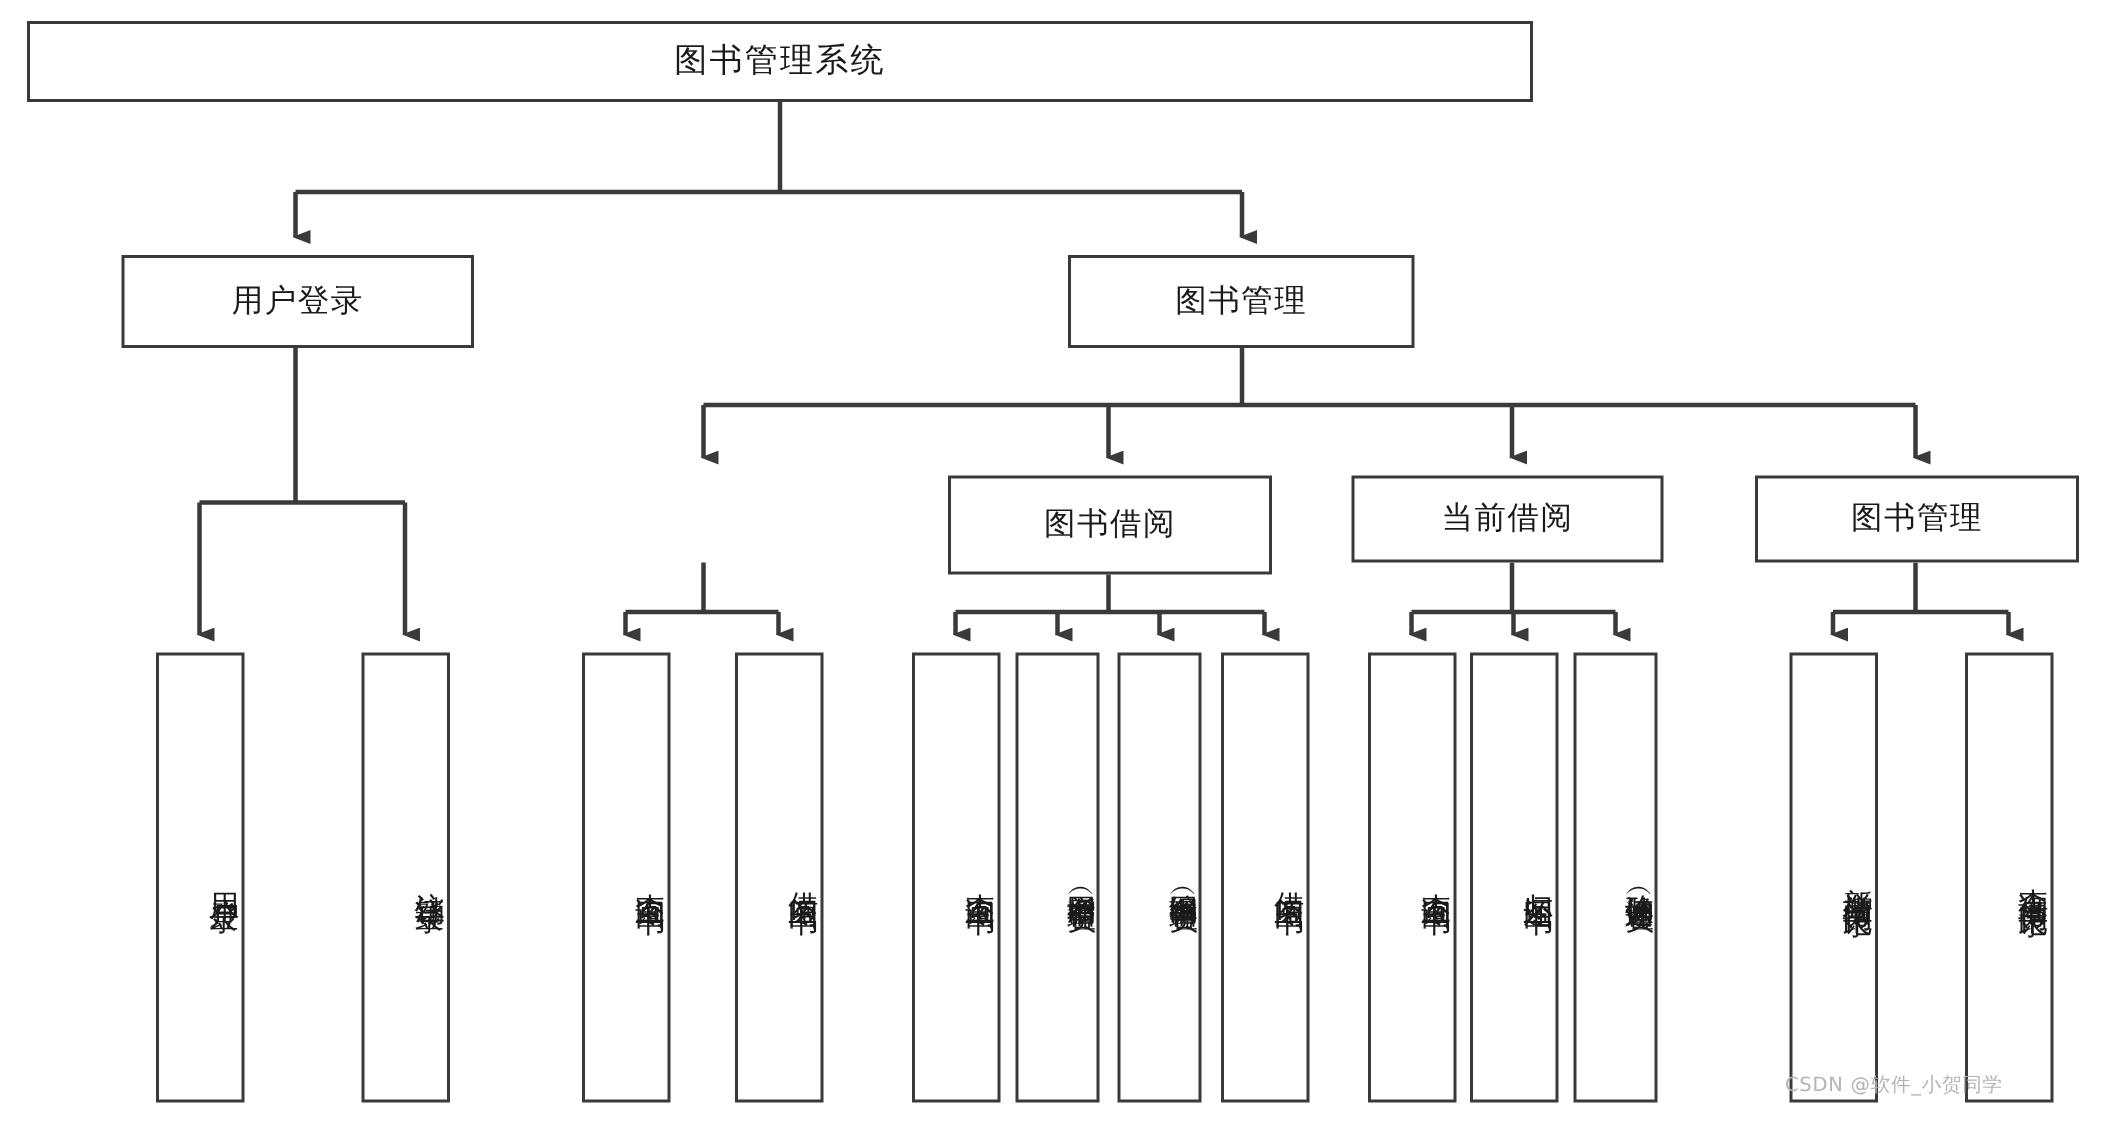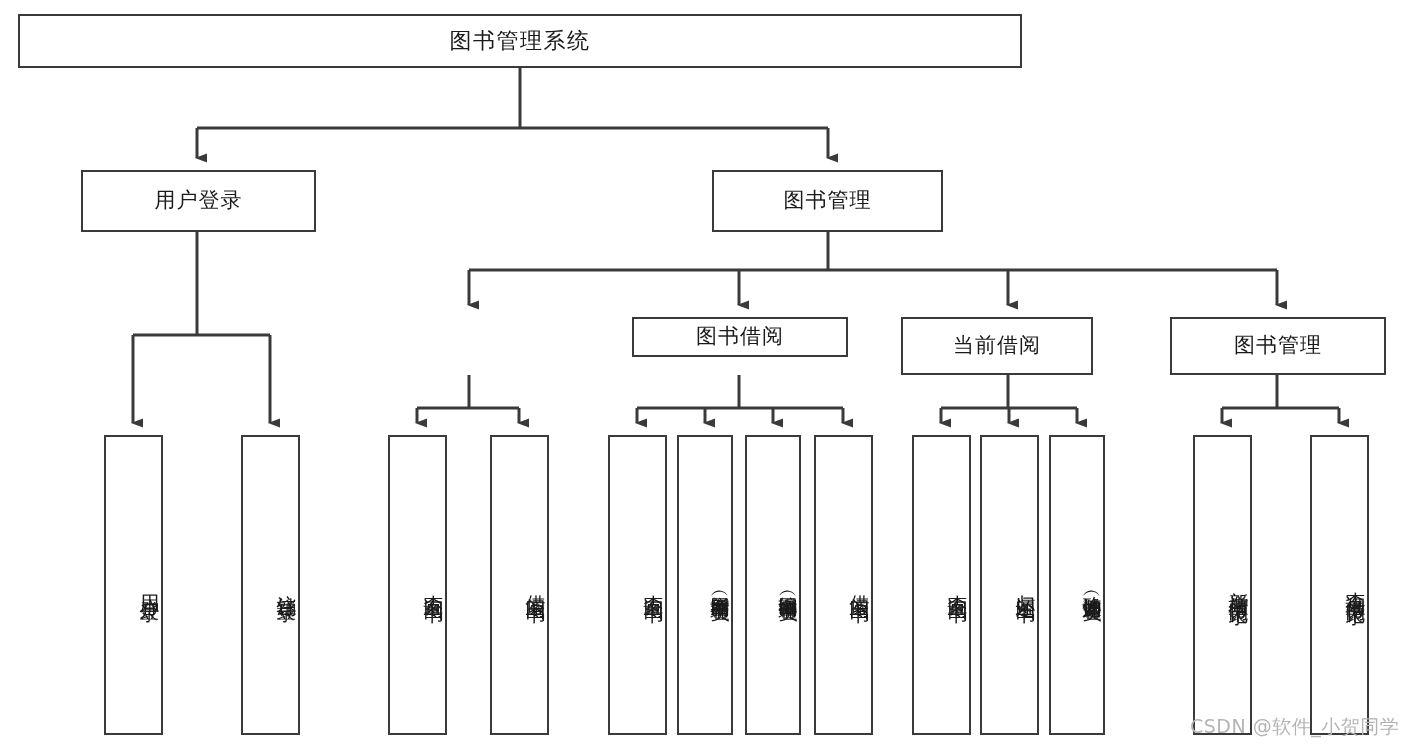--- a/index.html
+++ b/index.html
@@ -56,21 +56,21 @@
     align-items: flex-start;
     justify-content: center;
     text-align: center;
   }
   .node-v.tight {
     letter-spacing: 1px;
     font-size: 19px;
   }
   .watermark {
     position: absolute;
-    font-size: 19px;
+    font-size: 13px;
     color: #b4b4b4;
     white-space: nowrap;
     letter-spacing: 0.5px;
   }
 </style>
 </head>
 <body>
 
 <div id="diagram-root">
 
@@ -122,22 +122,22 @@
       <path d="M 1222 408 L 1222 423" marker-end="url(#arrowhead)"></path>
       <path d="M 1339 408 L 1339 423" marker-end="url(#arrowhead)"></path>
     </g>
   </svg>
 
   <div class="node node-h node-root" style="left:18px; top:14px; width:1004px; height:54px;">图书管理系统</div>
 
   <div class="node node-h" style="left:81px; top:170px; width:235px; height:62px;">用户登录</div>
   <div class="node node-h" style="left:712px; top:170px; width:231px; height:62px;">图书管理</div>
 
-  <div class="node node-h" style="left:632px; top:317px; width:216px; height:40px;">图书借阅</div>
-  <div class="node node-h" style="left:901px; top:317px; width:192px; height:58px;">当前借阅</div>
+  <div class="node node-h" style="left:632px; top:317px; width:216px; height:66px;">图书借阅</div>
+  <div class="node node-h" style="left:901px; top:317px; width:208px; height:58px;">当前借阅</div>
   <div class="node node-h" style="left:1170px; top:317px; width:216px; height:58px;">图书管理</div>
 
   <div class="node node-v" style="left:104px; top:435px; width:59px; height:300px;">用户登录</div>
   <div class="node node-v" style="left:241px; top:435px; width:59px; height:300px;">注销登录</div>
 
   <div class="node node-v" style="left:388px; top:435px; width:59px; height:300px;">查询图书</div>
   <div class="node node-v" style="left:490px; top:435px; width:59px; height:300px;">借阅图书</div>
 
   <div class="node node-v" style="left:608px; top:435px; width:59px; height:300px;">查询图书</div>
   <div class="node node-v tight" style="left:677px; top:435px; width:56px; height:300px;">新增图书（管理员）</div>

